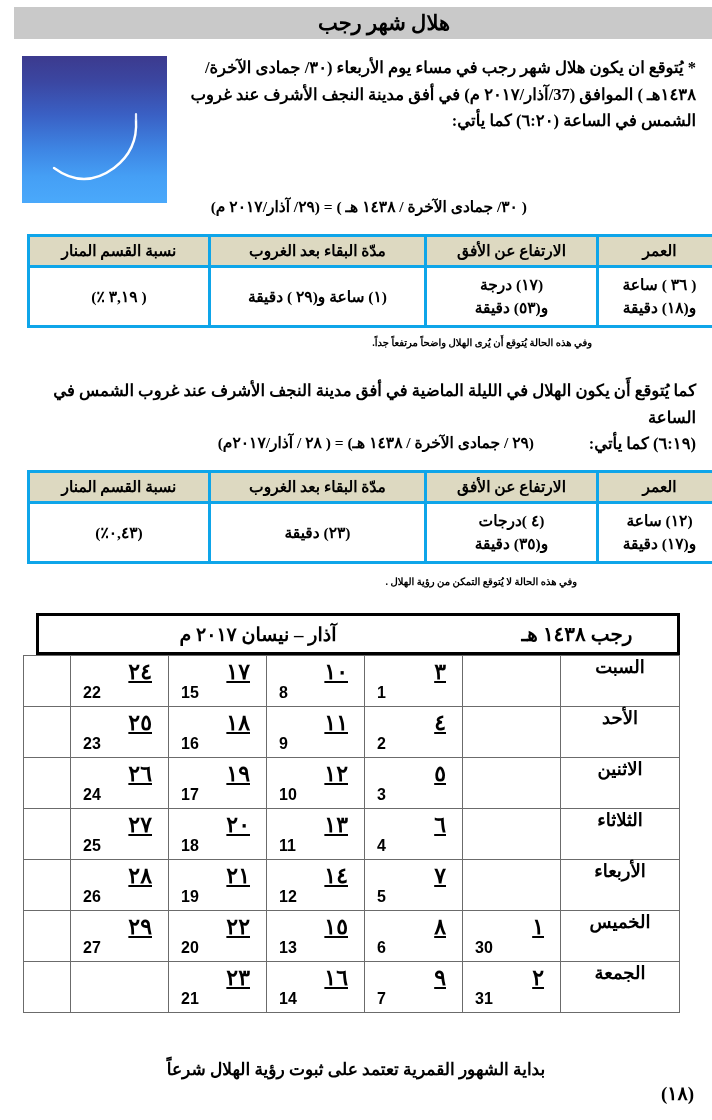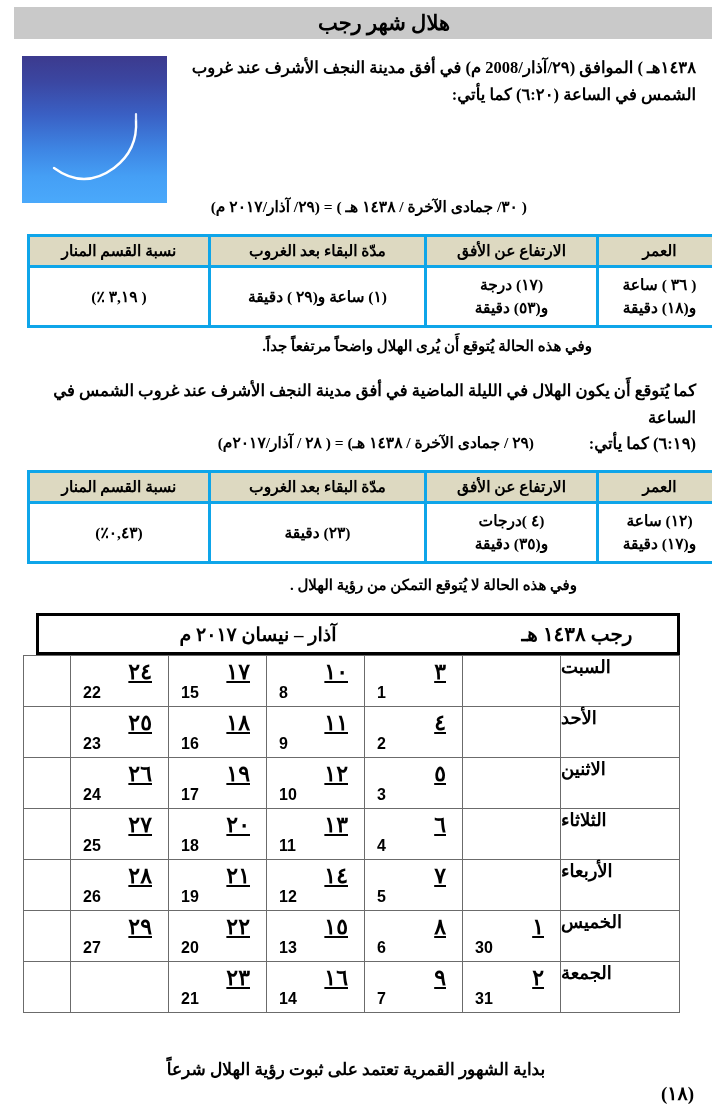--- a/index.html
+++ b/index.html
@@ -84,21 +84,21 @@
     font-weight: bold;
     direction: rtl;
     white-space: nowrap;
     font-family: "Liberation Serif", "DejaVu Serif", serif;
   }
   #cap-1 { right: 185px; top: 198px; }
   #cap-2 { right: 178px; top: 434px; }
 
   .note {
     position: absolute;
-    font-size: 15px;
+    font-size: 10px;
     font-weight: bold;
     direction: rtl;
     white-space: nowrap;
     font-family: "Liberation Serif", "DejaVu Serif", serif;
   }
   #note-1 { right: 120px; top: 337px; }
   #note-2 { right: 135px; top: 576px; }
 
   
   .dtable {
@@ -175,21 +175,21 @@
   table.cal td {
     border: 1px solid #6b6b6b;
     height: 50px;
     vertical-align: top;
     padding: 0;
     position: relative;
     background: #fff;
   }
   td.dayname {
     width: 118px;
-    text-align: left;
+    text-align: center;
     vertical-align: middle;
     font-size: 18px;
     font-weight: bold;
     font-family: "Liberation Serif", "DejaVu Serif", serif;
   }
   td.datecell { width: 97px; }
   td.blankcol { width: 46px; }
   .hnum {
     position: absolute;
     top: 3px;
@@ -238,21 +238,22 @@
 </div>
 
 <div class="moon-box">
   <svg viewBox="0 0 145 147" xmlns="http://www.w3.org/2000/svg" aria-hidden="true">
     <path d="M 32 112 Q 62 134 92 112 Q 116 94 114 64" fill="none" stroke="#ffffff" stroke-width="2.4" stroke-linecap="round"></path>
     <path d="M 114 64 L 114 58" fill="none" stroke="#e8eefc" stroke-width="2.2" stroke-linecap="round"></path>
   </svg>
 </div>
 
 <div class="para" id="para-1">
-  <span class="para-line">١٤٣٨هـ ) الموافق (٢٩/آذار/2008 م) في أفق مدينة النجف الأشرف عند غروب</span>
+  <span class="para-line">* يُتوقع ان يكون هلال شهر رجب في مساء يوم الأربعاء (٣٠/ جمادى الآخرة/</span>
+  <span class="para-line">١٤٣٨هـ ) الموافق (37/آذار/٢٠١٧ م) في أفق مدينة النجف الأشرف عند غروب</span>
   <span class="para-line">الشمس في الساعة (٦:٢٠)  كما يأتي:</span>
 </div>
 
 <div class="caption" id="cap-1">( ٣٠/ جمادى الآخرة / ١٤٣٨  هـ ) = (٢٩/ آذار/٢٠١٧ م)</div>
 
 <table class="dtable" id="table-1">
   <thead>
     <tr>
       <th class="col-age">العمر</th>
       <th class="col-alt">الارتفاع عن الأفق</th>

